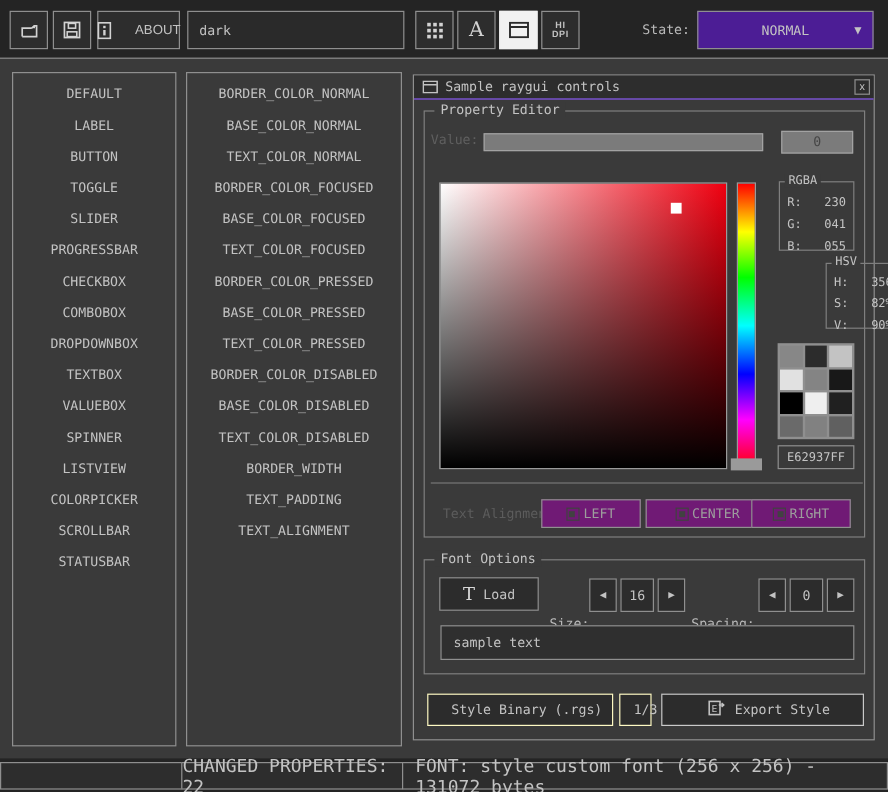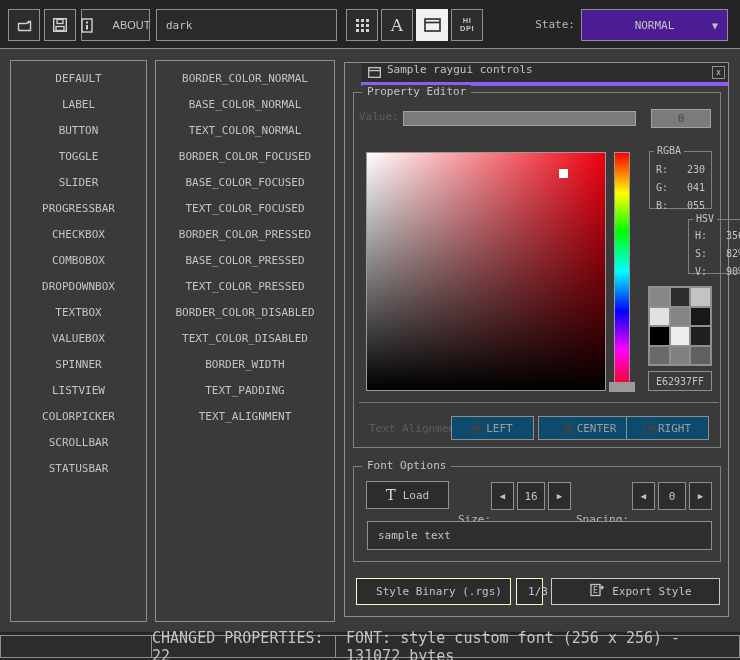--- a/index.html
+++ b/index.html
@@ -26,22 +26,22 @@
   .dd-chevron{position:absolute;right:9px;top:10px;font-size:10px;color:#c3c3c3;}
   
   .panel{position:absolute;top:60px;height:562px;border:1px solid #8f8f8f;box-sizing:border-box;
          background:#3a3a3a;padding-top:5px;}
   .panel .item{height:26px;line-height:26px;text-align:center;font-size:11px;color:#c3c3c3;cursor:pointer;}
   .panel-controls{left:10px;width:137px;}
   .panel-props{left:155px;width:180px;}
   
   .window{position:absolute;left:344px;top:62px;width:385px;height:555px;background:#3a3a3a;
           border:1px solid #8f8f8f;box-sizing:border-box;}
-  .titlebar{position:absolute;left:16px;top:0;right:0;height:19px;background:#2d2d2d;
-            border-bottom:4px solid #8b5cf6;display:flex;align-items:flex-start;}
+  .titlebar{position:absolute;left:0;top:0;right:0;height:19px;background:#2d2d2d;
+            border-bottom:1px solid #8b5cf6;display:flex;align-items:center;}
   .titlebar .w-icon{margin:0 6px 0 7px;}
   .titlebar .title{font-size:11px;color:#c3c3c3;}
   .close-btn{position:absolute;right:3px;top:3px;width:13px;height:13px;border:1px solid #8f8f8f;
              box-sizing:border-box;background:#2d2d2d;color:#c3c3c3;font-size:9px;line-height:11px;
              text-align:center;cursor:pointer;padding:0;}
   
   .groupbox{position:absolute;border:1px solid #7f7f7f;box-sizing:border-box;}
   .gb-label{position:absolute;top:-8px;left:8px;background:#3a3a3a;padding:0 5px;
             font-size:11px;color:#c3c3c3;white-space:nowrap;}
   
@@ -68,21 +68,21 @@
   .palette{position:absolute;left:303px;top:223px;width:64px;height:80px;background:#8f8f8f;
            display:grid;grid-template-columns:repeat(3,1fr);grid-template-rows:repeat(4,1fr);
            gap:2px;padding:2px;box-sizing:border-box;}
   .palette .cell{cursor:pointer;}
   .hex-box{position:absolute;left:303px;top:308px;width:64px;height:20px;border:1px solid #8f8f8f;
            box-sizing:border-box;font-size:10px;color:#c3c3c3;display:flex;align-items:center;
            justify-content:center;letter-spacing:0;}
   .separator{position:absolute;left:14px;top:339px;width:360px;height:1px;background:#767676;}
   .align-label{position:absolute;left:24px;top:359px;width:82px;font-size:11px;color:#5c5c5c;
                white-space:nowrap;overflow:hidden;}
-  .tog-btn{position:absolute;top:353px;height:24px;background:#0c4a6e;border:1px solid #909090;
+  .tog-btn{position:absolute;top:353px;height:24px;background:#701a75;border:1px solid #909090;
            box-sizing:border-box;display:flex;align-items:center;justify-content:center;gap:3px;
            font-size:11px;color:#9d9d9d;cursor:pointer;font-family:inherit;}
   .al-icon{width:11px;height:11px;border:1px solid #414141;box-sizing:border-box;position:relative;}
   .al-icon i{position:absolute;top:2px;width:5px;height:5px;background:#414141;}
   .al-left i{left:1px;} .al-center i{left:2px;} .al-right i{right:1px;}
   
   .load-btn{position:absolute;left:21px;top:418px;width:83px;height:28px;background:#2c2c2c;
             border:1px solid #8f8f8f;box-sizing:border-box;display:flex;align-items:center;
             justify-content:center;gap:7px;color:#c3c3c3;font-size:11px;cursor:pointer;font-family:inherit;}
   .t-glyph{font-family:"DejaVu Serif", serif;font-size:15px;color:#d8d8d8;line-height:1;}
@@ -205,20 +205,21 @@
     <div class="item">BORDER_COLOR_NORMAL</div>
     <div class="item">BASE_COLOR_NORMAL</div>
     <div class="item">TEXT_COLOR_NORMAL</div>
     <div class="item">BORDER_COLOR_FOCUSED</div>
     <div class="item">BASE_COLOR_FOCUSED</div>
     <div class="item">TEXT_COLOR_FOCUSED</div>
     <div class="item">BORDER_COLOR_PRESSED</div>
     <div class="item">BASE_COLOR_PRESSED</div>
     <div class="item">TEXT_COLOR_PRESSED</div>
     <div class="item">BORDER_COLOR_DISABLED</div>
+    <div class="item">BASE_COLOR_DISABLED</div>
     <div class="item">TEXT_COLOR_DISABLED</div>
     <div class="item">BORDER_WIDTH</div>
     <div class="item">TEXT_PADDING</div>
     <div class="item">TEXT_ALIGNMENT</div>
   </div>
 
   <div class="window">
     <div class="titlebar">
       <span class="w-icon">
         <svg width="13" height="11" viewBox="0 0 13 11">

